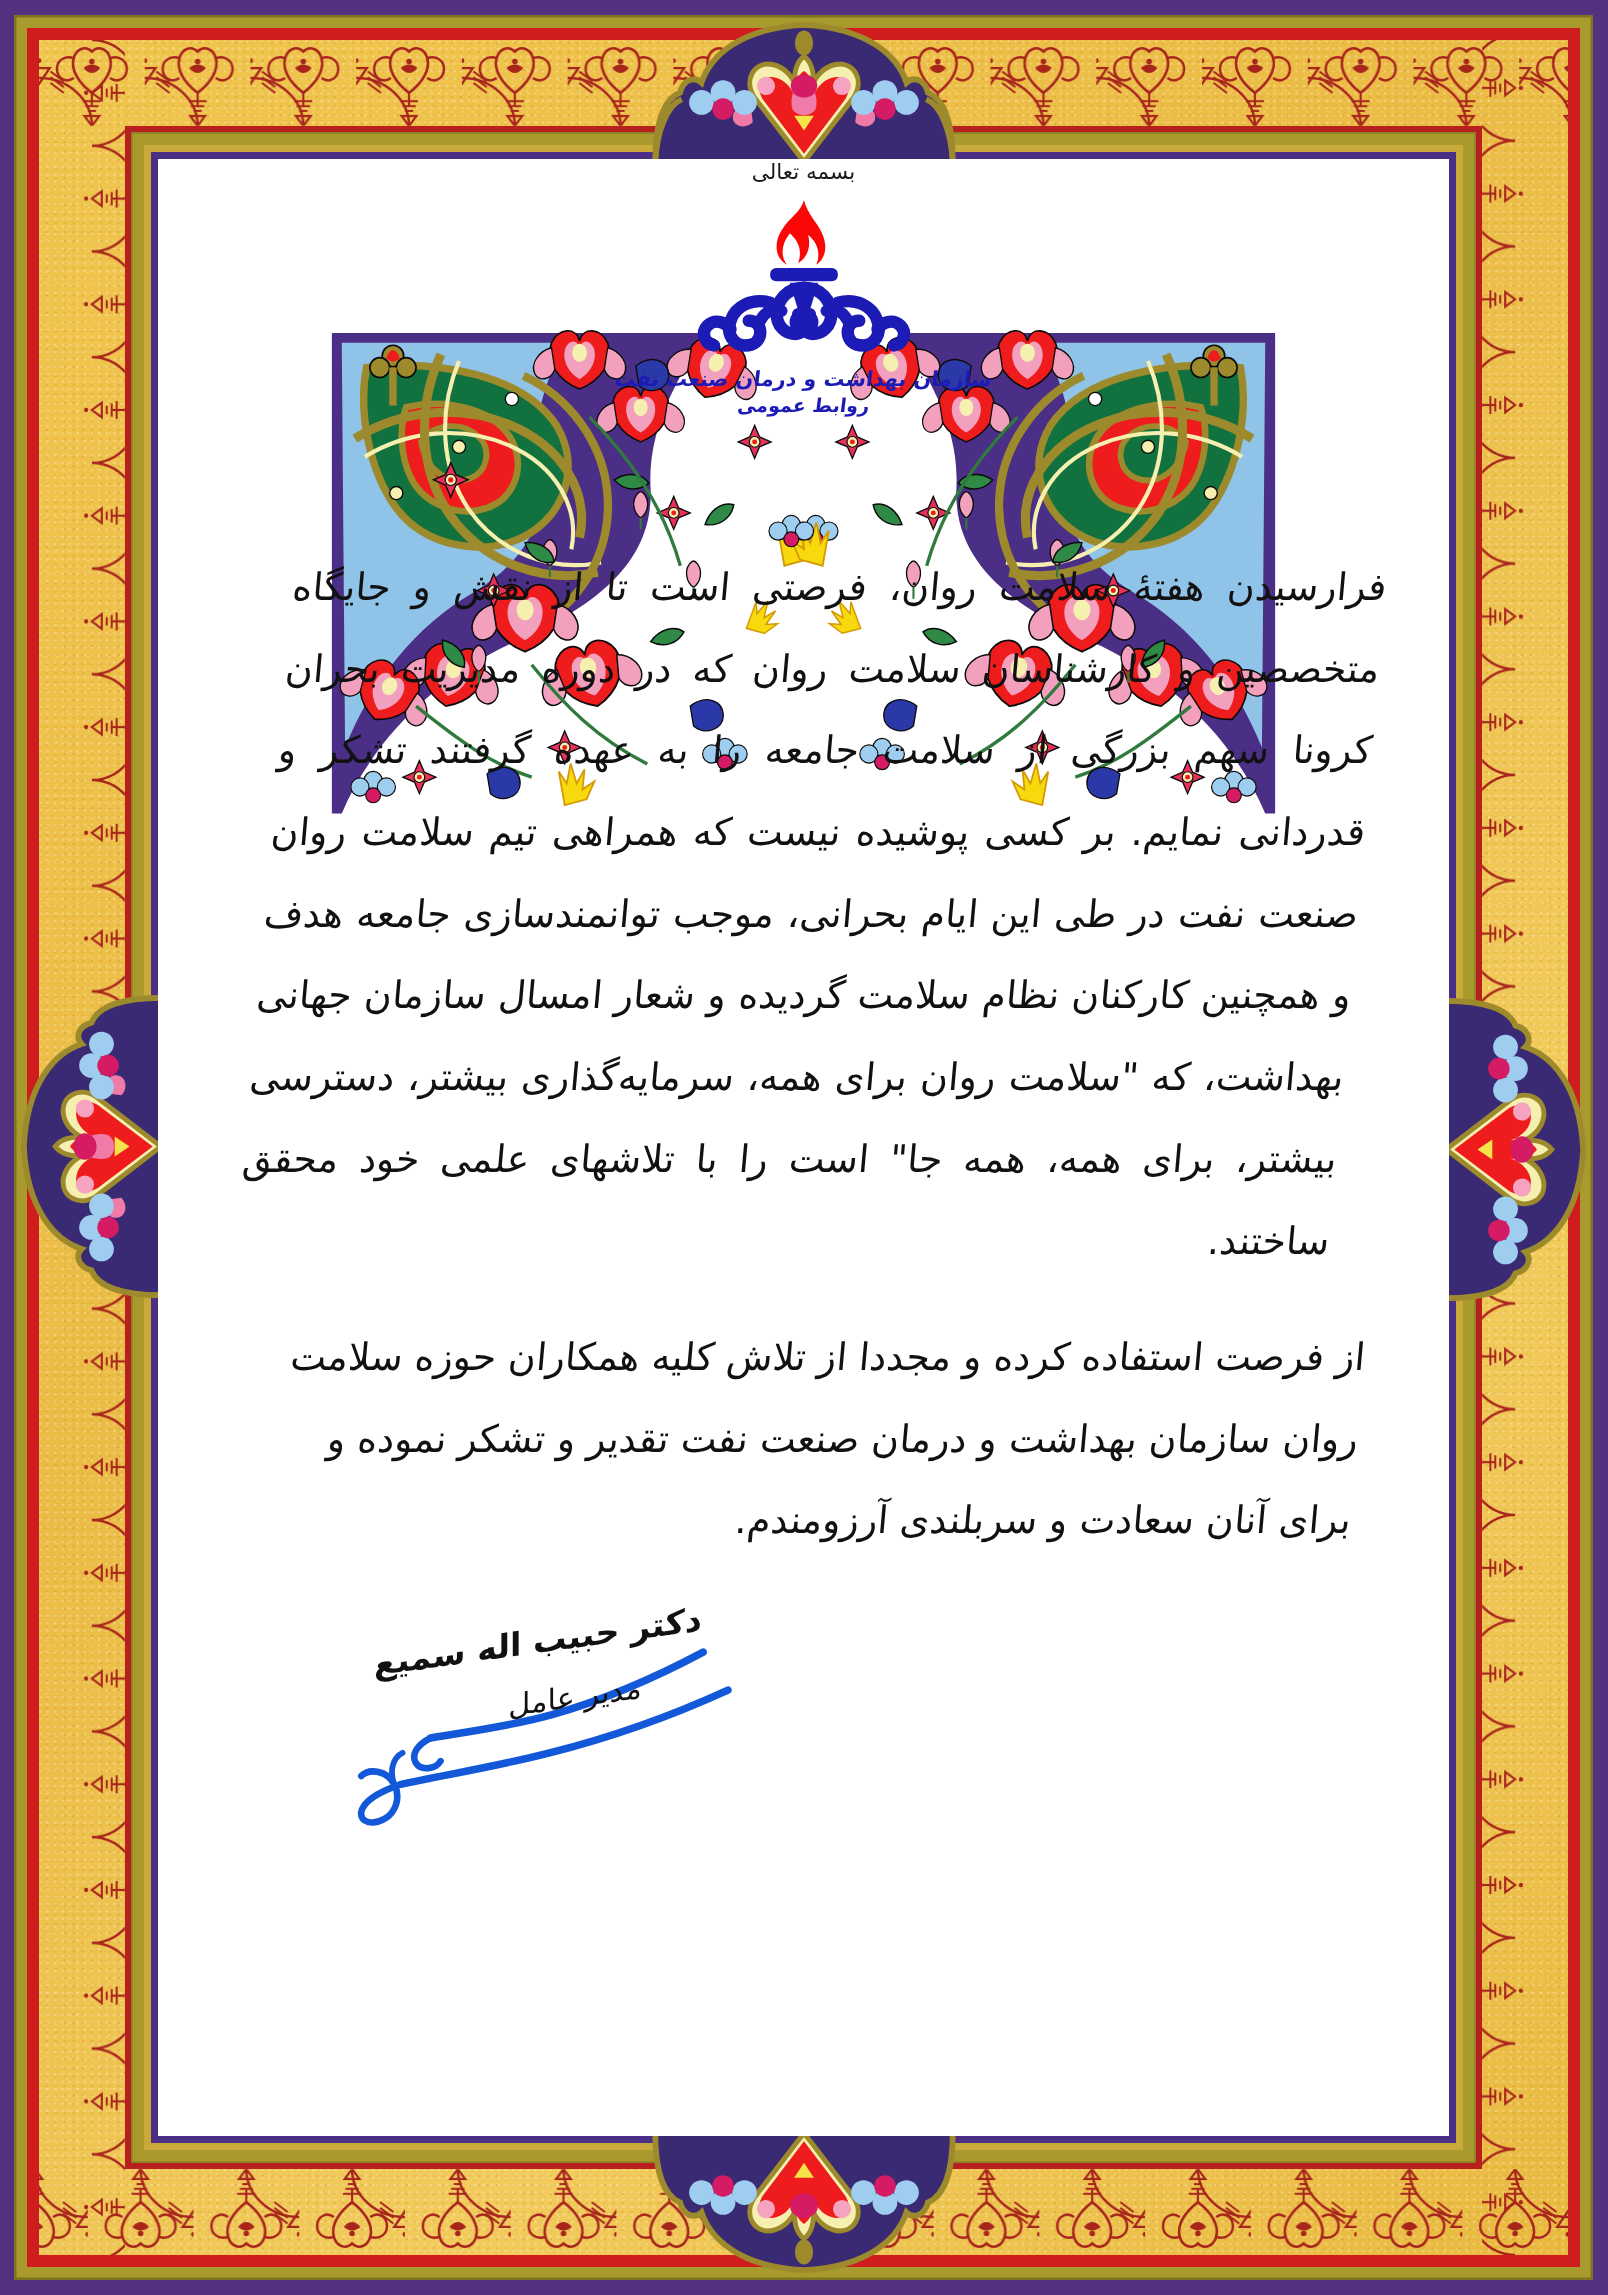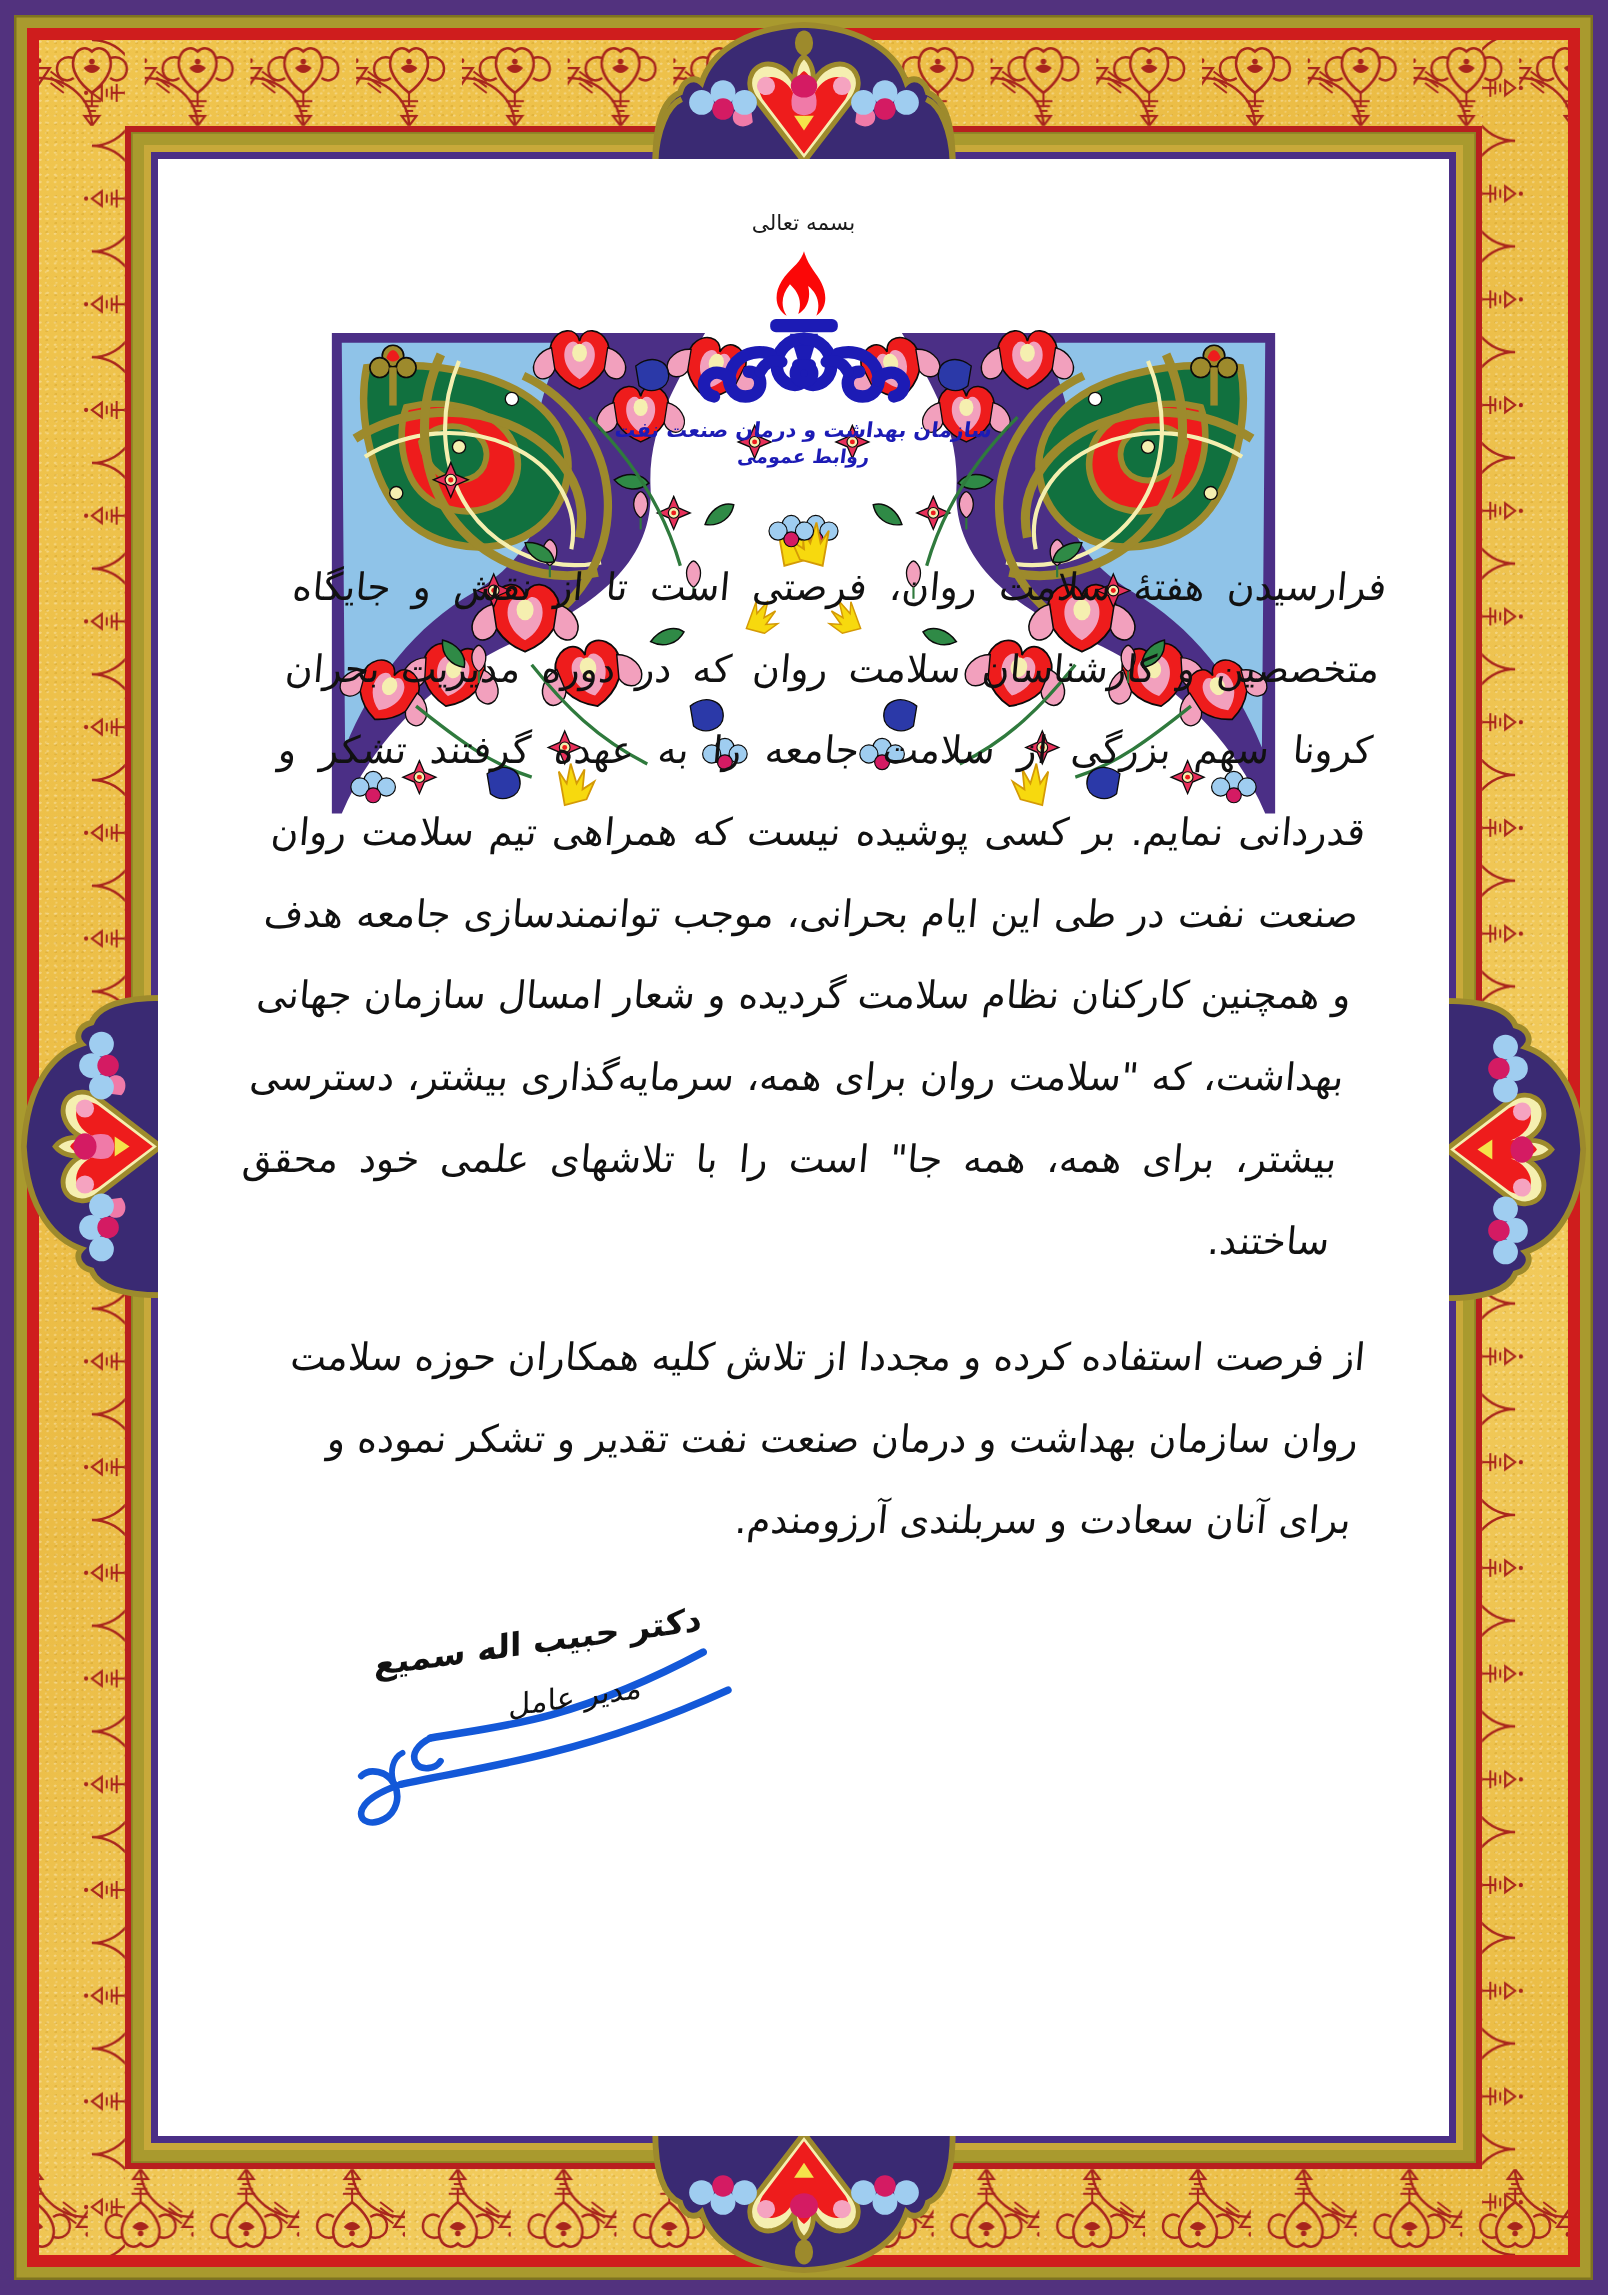--- a/index.html
+++ b/index.html
@@ -60,21 +60,20 @@
   .content{
     position:absolute;
     left:159px;right:159px;top:159px;bottom:159px;
     background:#ffffff;
     overflow:hidden;
   }
 
   .header{
     position:absolute;left:0;right:0;top:0;
     text-align:center;
-    padding-top:51px;
   }
   .bismillah{
     font-size:21.5px;color:#1a1a1a;
     letter-spacing:0.4px;
     margin-bottom:13.2px;
     font-family:"DejaVu Sans","Liberation Sans",sans-serif;
   }
   .logo-wrap{display:inline-block;}
   .logo-svg{display:block;margin:0 auto;}
   .org-line1{

